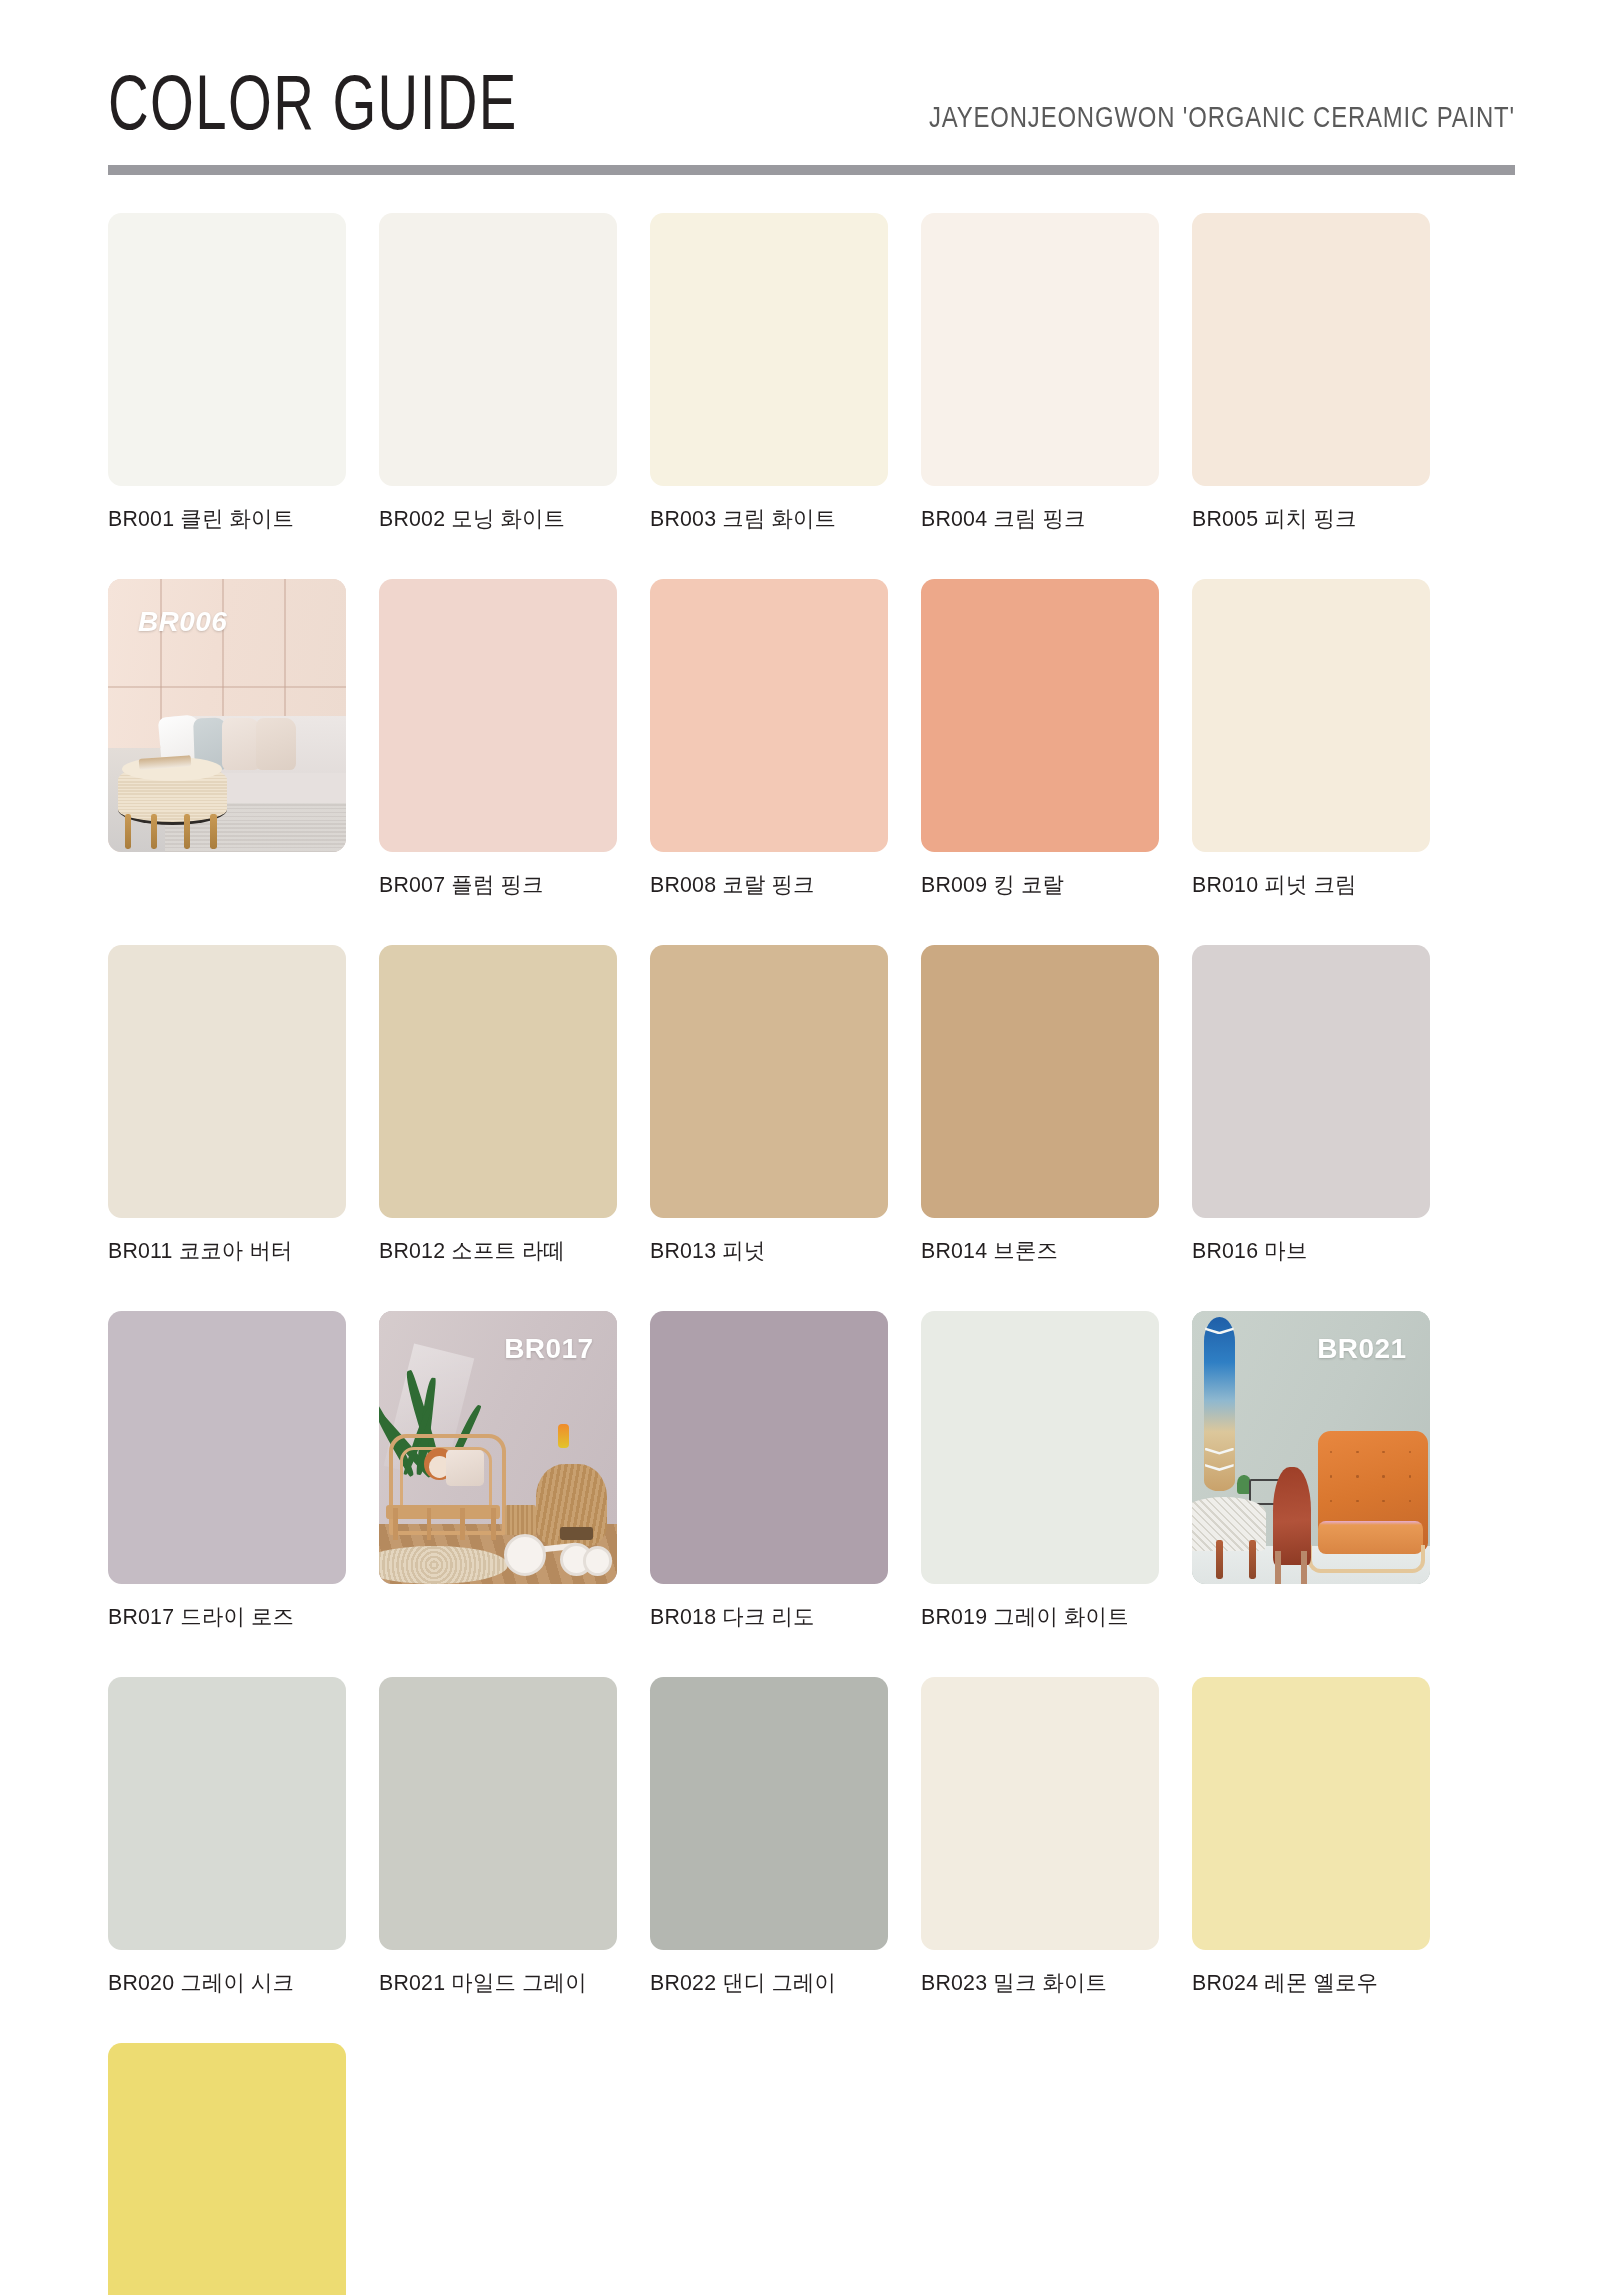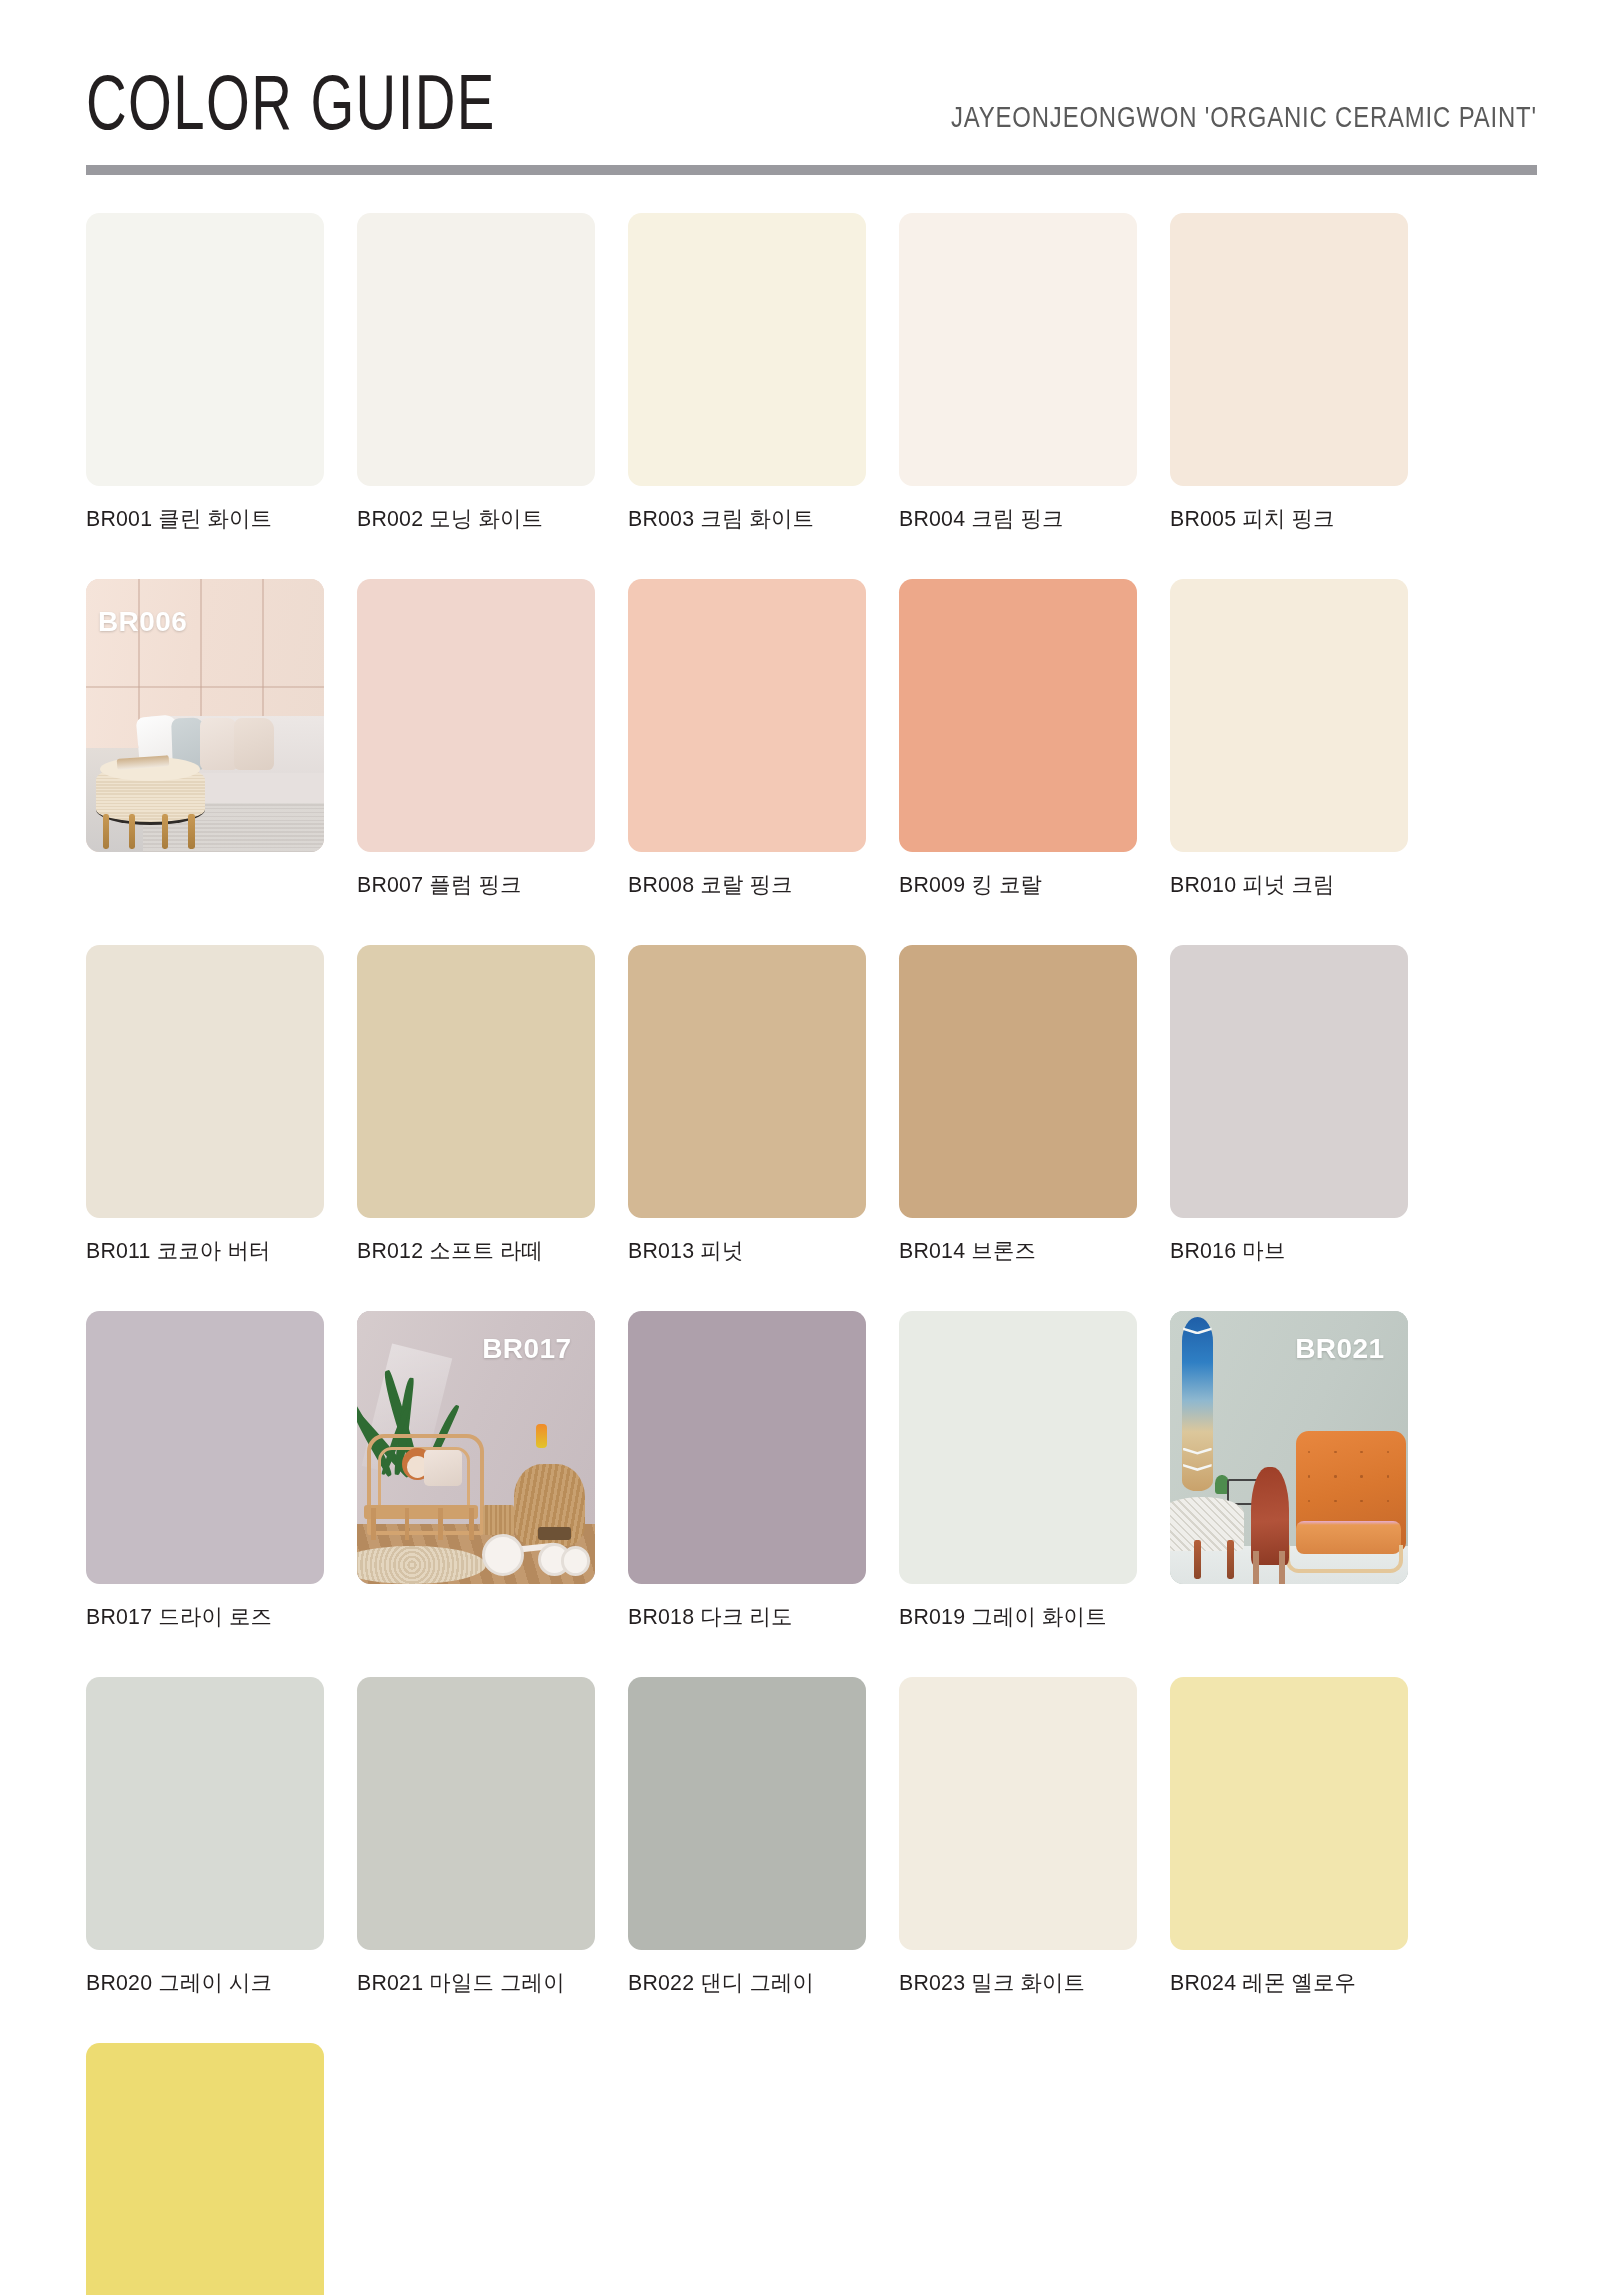--- a/index.html
+++ b/index.html
@@ -12,21 +12,21 @@
     height: 2295px;
     font-family: "Liberation Sans", sans-serif;
     color: #231f20;
     overflow: hidden;
   }
   .page {
     position: relative;
     width: 1623px;
     height: 1637px;
     box-sizing: border-box;
-    padding: 0 86px;
+    padding: 0 108px;
   }
 
   
   .header {
     position: relative;
     height: 157px;
     display: flex;
     align-items: flex-end;
     justify-content: space-between;
   }
@@ -94,21 +94,21 @@
   .photo-code {
     position: absolute;
     font-family: "Liberation Sans", sans-serif;
     font-size: 28px;
     font-weight: 700;
     color: #ffffff;
     letter-spacing: 0.4px;
     z-index: 40;
     text-shadow: 0 0.8px 2.4px rgba(0,0,0,0.18);
   }
-  .code-tl { top: 27px; left: 12px; }
+  .code-tl { top: 27px; left: 30px; font-style: italic; }
   .code-tr { top: 22px; right: 23.6px; }
 
   
   .ph6 { position:absolute; inset:0; background:#f0ded6; }
   .ph6 .wall {
     position:absolute; left:0; top:0; width:100%; height:62%;
     background: linear-gradient(100deg,#f5e4da 0%,#f1ded3 45%,#eddbd0 100%);
   }
   .ph6 .panel {
     position:absolute; top:0; height:62%; width:1.6px; background:rgba(195,160,145,0.45);

